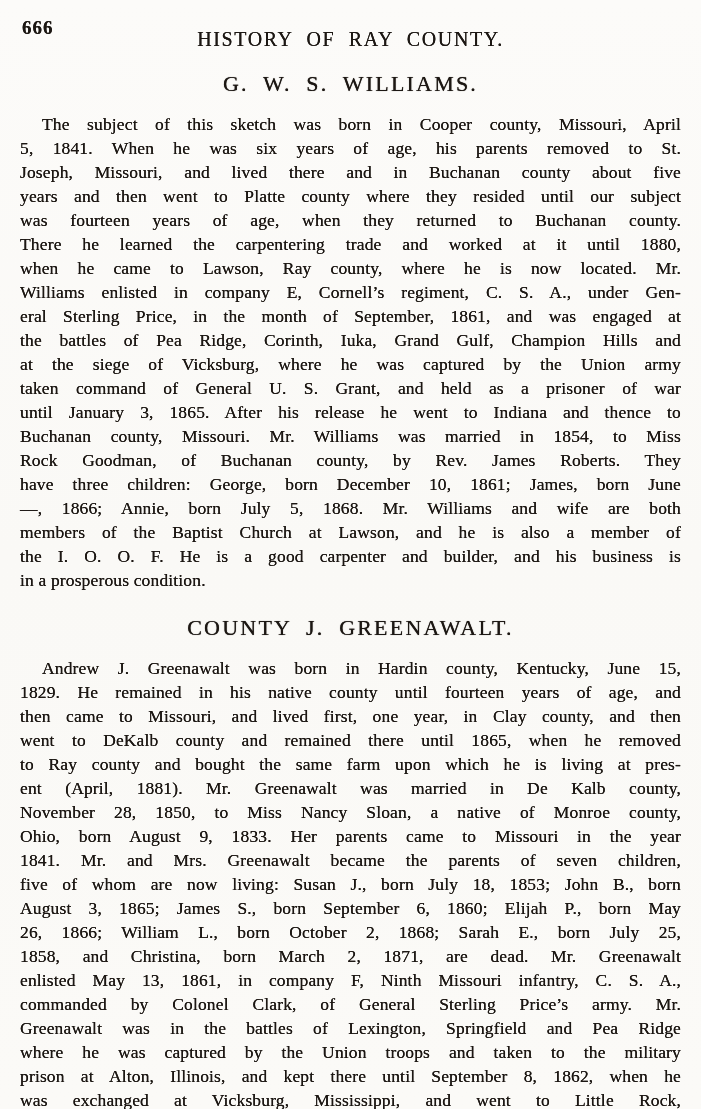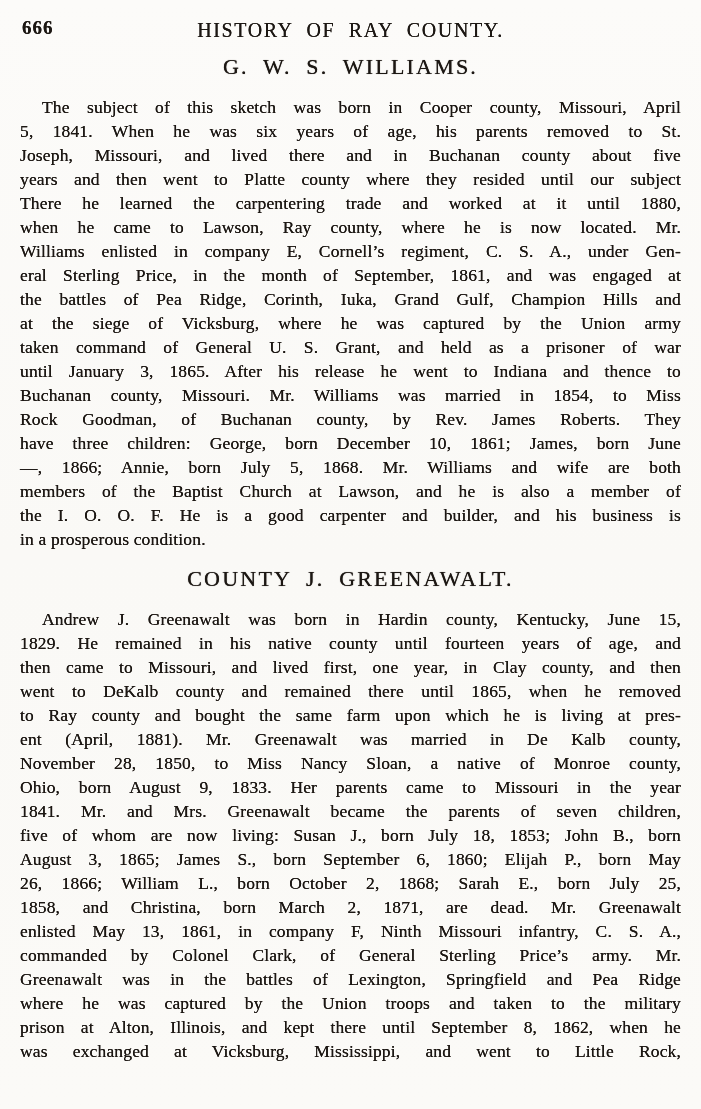--- a/index.html
+++ b/index.html
@@ -17,21 +17,21 @@
   .page {
     position: relative;
     width: 701px;
     height: 1109px;
     
     background:
       linear-gradient(180deg, #fcfbf9 0%, #faf9f6 50%, #fbfaf7 100%);
   }
   .running-head {
     position: relative;
-    padding-top: 19px;
+    padding-top: 28px;
     height: 20px;
     text-align: center;
   }
   .pagenum {
     position: absolute;
     left: 22px;
     top: 17px;
     font-size: 19px;
     font-weight: bold;
     letter-spacing: 1px;
@@ -45,21 +45,21 @@
     word-spacing: 7px;
     text-shadow: 0 0 0.5px currentColor;
     text-align: center;
   }
   .sec-head {
     text-align: center;
     font-size: 22px;
     font-weight: normal;
     letter-spacing: 2.2px;
     word-spacing: 7px;
-    margin: 16px 0 15px 0;
+    margin: 24px 0 15px 0;
     line-height: 24px;
     text-shadow: 0 0 0.7px currentColor;
   }
   .para {
     margin: 16px 20px;
     width: 661px;
     font-size: 17.5px;
     line-height: 24px;
     letter-spacing: 0.15px;
   }
@@ -85,20 +85,21 @@
     <span class="pagenum">666</span>
     <span class="title">HISTORY OF RAY COUNTY.</span>
   </header>
   <main id="sections">
       <h2 class="sec-head">G. W. S. WILLIAMS.</h2>
       <div class="para">
         <div class="line first">The subject of this sketch was born in Cooper county, Missouri, April</div>
         <div class="line">5, 1841. When he was six years of age, his parents removed to St.</div>
         <div class="line">Joseph, Missouri, and lived there and in Buchanan county about five</div>
         <div class="line">years and then went to Platte county where they resided until our subject</div>
+        <div class="line">was fourteen years of age, when they returned to Buchanan county.</div>
         <div class="line">There he learned the carpentering trade and worked at it until 1880,</div>
         <div class="line">when he came to Lawson, Ray county, where he is now located. Mr.</div>
         <div class="line">Williams enlisted in company E, Cornell’s regiment, C. S. A., under Gen-</div>
         <div class="line">eral Sterling Price, in the month of September, 1861, and was engaged at</div>
         <div class="line">the battles of Pea Ridge, Corinth, Iuka, Grand Gulf, Champion Hills and</div>
         <div class="line">at the siege of Vicksburg, where he was captured by the Union army</div>
         <div class="line">taken command of General U. S. Grant, and held as a prisoner of war</div>
         <div class="line">until January 3, 1865. After his release he went to Indiana and thence to</div>
         <div class="line">Buchanan county, Missouri. Mr. Williams was married in 1854, to Miss</div>
         <div class="line">Rock Goodman, of Buchanan county, by Rev. James Roberts. They</div>

